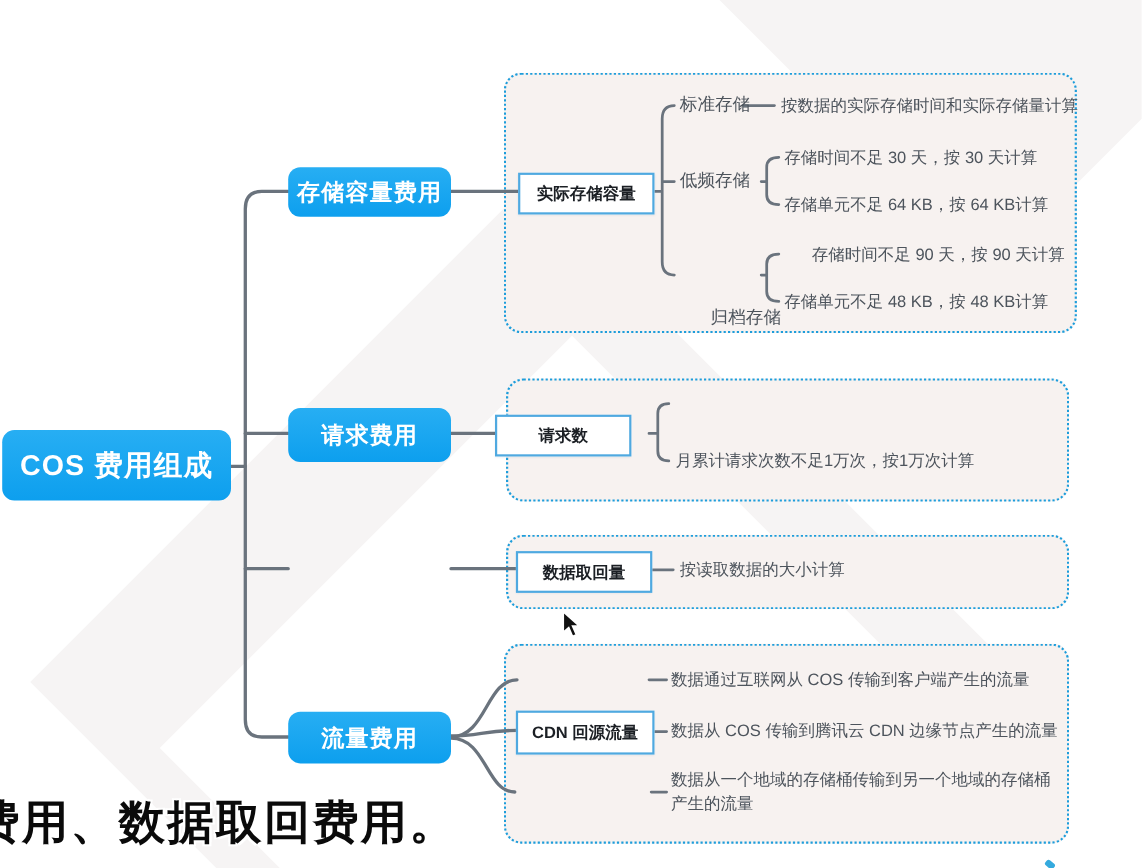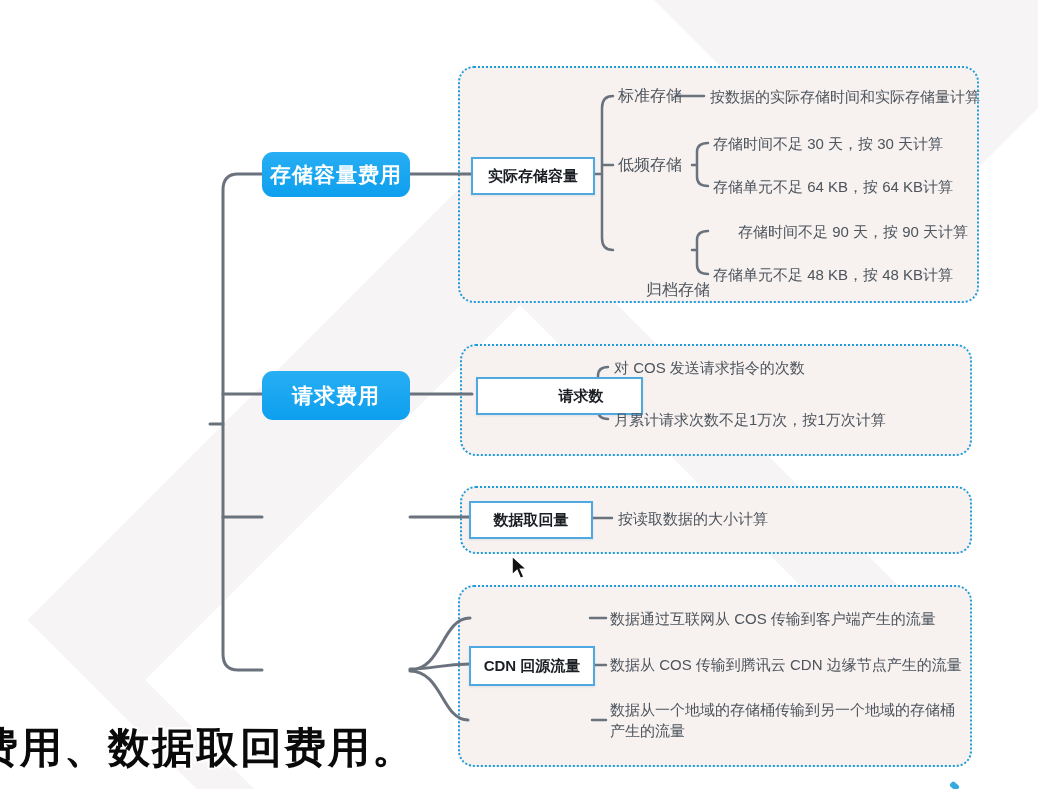--- a/index.html
+++ b/index.html
@@ -67,51 +67,56 @@
       <path d="M 692 165 L 697 165 M 708 143 Q 697 143 697 152 L 697 177 Q 697 186 708 186"></path>
       <path d="M 692 250 L 697 250 M 708 231 Q 697 231 697 240 L 697 265 Q 697 274 708 274"></path>
       <path d="M 590 394 L 598 394 M 608 367 Q 598 367 598 376 L 598 410 Q 598 419 608 419"></path>
       <path d="M 588 518 L 612 518"></path>
       <path d="M 590 618 L 606 618"></path>
       <path d="M 590 665 L 606 665"></path>
       <path d="M 592 720 L 606 720"></path>
     </g>
   </svg>
 
+  <div class="bluebox root" style="left:2px;top:391px;width:208px;height:64px;">
+      <span>COS 费用组成</span>
+    </div>
 
   <div class="bluebox branch" style="left:262px;top:152px;width:148px;height:45px;">
       <span>存储容量费用</span>
     </div>
   <div class="bluebox branch" style="left:262px;top:371px;width:148px;height:49px;">
       <span>请求费用</span>
     </div>
+  <div class="bluebox branch" style="left:262px;top:647px;width:148px;height:47px;">
+      <span>流量费用</span>
+    </div>
 
   <div class="subbox" style="left:471px;top:157px;width:120px;height:34px;">
       <span>实际存储容量</span>
     </div>
-  <div class="subbox" style="left:476px;top:377px;width:120px;height:34px;padding-left:43px;">
+  <div class="subbox" style="left:450px;top:377px;width:120px;height:34px;">
       <span>请求数</span>
     </div>
   <div class="subbox" style="left:469px;top:501px;width:120px;height:34px;">
       <span>数据取回量</span>
     </div>
   <div class="subbox" style="left:469px;top:646px;width:122px;height:36px;">
       <span>CDN 回源流量</span>
     </div>
 
   <div class="leaf" style="left:618px;top:86px;">标准存储</div>
   <div class="leaf" style="left:618px;top:155px;">低频存储</div>
   <div class="leaf" style="left:646px;top:240px;margin-top:40px;">归档存储</div>
 
   <div class="desc" style="left:710px;top:86px;">按数据的实际存储时间和实际存储量计算</div>
   <div class="desc" style="left:713px;top:133px;">存储时间不足 30 天，按 30 天计算</div>
   <div class="desc" style="left:713px;top:176px;">存储单元不足 64 KB，按 64 KB计算</div>
   <div class="desc" style="left:726px;top:221px;margin-left:12px;">存储时间不足 90 天，按 90 天计算</div>
   <div class="desc" style="left:713px;top:264px;">存储单元不足 48 KB，按 48 KB计算</div>
-  <div class="desc" style="left:614px;top:357px;">对 COS 发送请求指令的次数</div>
   <div class="desc" style="left:614px;top:409px;">月累计请求次数不足1万次，按1万次计算</div>
   <div class="desc" style="left:618px;top:508px;">按读取数据的大小计算</div>
   <div class="desc" style="left:610px;top:608px;">数据通过互联网从 COS 传输到客户端产生的流量</div>
   <div class="desc" style="left:610px;top:654px;">数据从 COS 传输到腾讯云 CDN 边缘节点产生的流量</div>
   <div class="desc wrap" style="left:610px;top:699px;width:348px;">数据从一个地域的存储桶传输到另一个地域的存储桶产生的流量</div>
 
   <svg class="cursor" style="left:510px;top:555px;" width="22" height="28" viewBox="0 0 22 28">
     <path d="M2 1 L2 20 L7 15.6 L10.4 23.6 L14 22 L10.6 14.3 L17 14.3 Z" fill="#111" stroke="#fff" stroke-width="1.6"></path>
   </svg>
 

